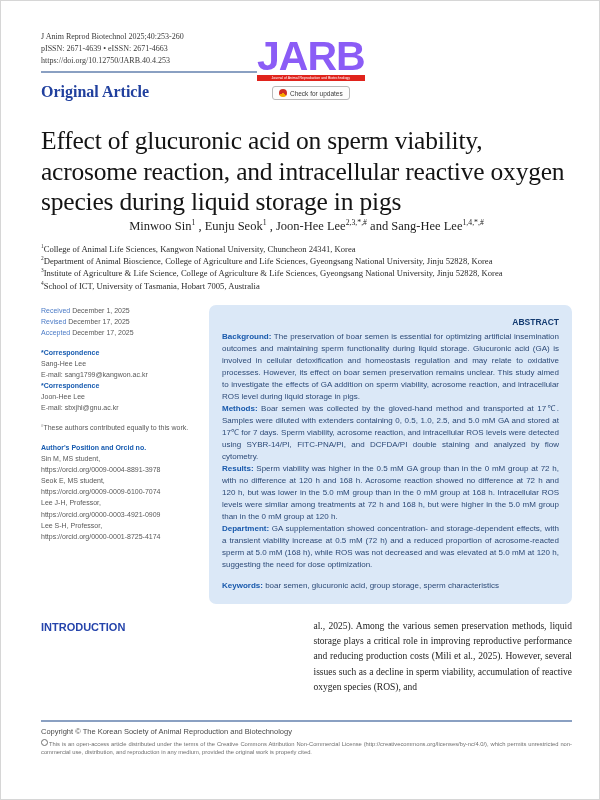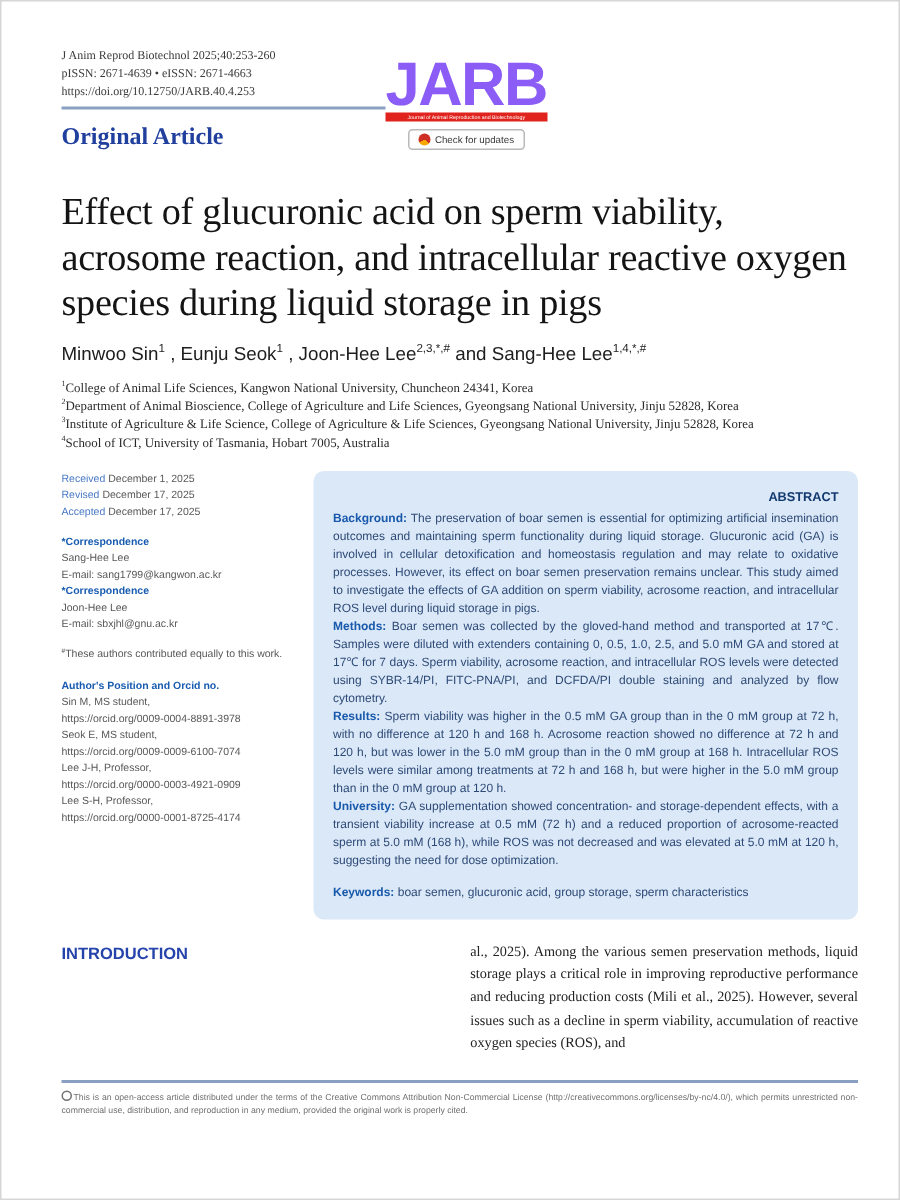--- a/index.html
+++ b/index.html
@@ -17,21 +17,21 @@
   .article-type{font-family:"Liberation Serif",serif;font-weight:bold;font-size:16px;color:#21409e;}
   .logo-box{text-align:center;margin-top:8px;margin-right:2px;}
   .logo-jarb{font-weight:bold;font-size:41px;line-height:0.85;color:#8b5cf6;letter-spacing:-1px;}
   .logo-banner{background:#e0231c;color:#ffffff;font-size:3.5px;line-height:1.3;padding:1px 2px;margin-top:1px;white-space:nowrap;}
   .check-badge{margin-top:5px;display:inline-flex;align-items:center;gap:3px;border:1px solid #b9b9b9;border-radius:3px;background:#fdfdfd;padding:2px 6px;font-size:6.5px;color:#3c3c3c;cursor:pointer;}
   .crossmark{width:8px;height:8px;border-radius:50%;flex:none;
     background:conic-gradient(from 130deg,#f6a800 0 110deg,#cf2e24 110deg 360deg);}
 
   
   .paper-title{margin-top:22px;font-family:"Liberation Serif",serif;font-size:25.5px;line-height:1.2;color:#141414;max-width:536px;letter-spacing:-0.2px;}
-  .authors{margin-top:10px;font-family:Liberation Sans, sans-serif;font-size:12.5px;color:#1d1d1d;}
+  .authors{margin-top:0;font-family:Liberation Serif, serif;font-size:12.5px;color:#1d1d1d;text-align:center;}
   .authors sup,.affils sup,.equal-note sup{font-size:0.62em;}
   .affils{margin-top:9px;font-family:"Liberation Serif",serif;font-size:8.6px;line-height:1.42;color:#2a2a2a;}
 
   
   .main{display:flex;gap:10px;margin-top:13px;align-items:flex-start;}
   .sidebar{width:158px;flex:none;font-size:7px;line-height:1.58;color:#585858;}
   .side-label{color:#4a7ac6;}
   .side-head{color:#175bb0;font-weight:bold;}
   .side-gap{height:9px;}
 
@@ -160,36 +160,37 @@
     <div class="abstract">
       <div class="abs-title">ABSTRACT</div>
       <div>
 
           <div><span class="abs-label">Background:</span> <span>The preservation of boar semen is essential for optimizing artificial insemination outcomes and maintaining sperm functionality during liquid storage. Glucuronic acid (GA) is involved in cellular detoxification and homeostasis regulation and may relate to oxidative processes. However, its effect on boar semen preservation remains unclear. This study aimed to investigate the effects of GA addition on sperm viability, acrosome reaction, and intracellular ROS level during liquid storage in pigs.</span></div>
 
           <div><span class="abs-label">Methods:</span> <span>Boar semen was collected by the gloved-hand method and transported at 17℃. Samples were diluted with extenders containing 0, 0.5, 1.0, 2.5, and 5.0 mM GA and stored at 17℃ for 7 days. Sperm viability, acrosome reaction, and intracellular ROS levels were detected using SYBR-14/PI, FITC-PNA/PI, and DCFDA/PI double staining and analyzed by flow cytometry.</span></div>
 
           <div><span class="abs-label">Results:</span> <span>Sperm viability was higher in the 0.5 mM GA group than in the 0 mM group at 72 h, with no difference at 120 h and 168 h. Acrosome reaction showed no difference at 72 h and 120 h, but was lower in the 5.0 mM group than in the 0 mM group at 168 h. Intracellular ROS levels were similar among treatments at 72 h and 168 h, but were higher in the 5.0 mM group than in the 0 mM group at 120 h.</span></div>
 
-          <div><span class="abs-label">University:</span> <span>GA supplementation showed concentration- and storage-dependent effects, with a transient viability increase at 0.5 mM (72 h) and a reduced proportion of acrosome-reacted sperm at 5.0 mM (168 h), while ROS was not decreased and was elevated at 5.0 mM at 120 h, suggesting the need for dose optimization.</span></div>
+          <div><span class="abs-label">Department:</span> <span>GA supplementation showed concentration- and storage-dependent effects, with a transient viability increase at 0.5 mM (72 h) and a reduced proportion of acrosome-reacted sperm at 5.0 mM (168 h), while ROS was not decreased and was elevated at 5.0 mM at 120 h, suggesting the need for dose optimization.</span></div>
         </div>
       <div class="abs-keywords">
         <span class="abs-label">Keywords:</span>
         <span>boar semen, glucuronic acid, group storage, sperm characteristics</span>
       </div>
     </div>
   </div>
 
   <div class="intro">
     <div class="col">
       <div class="intro-head">INTRODUCTION</div>
     </div>
     <div class="col">
       <div>al., 2025). Among the various semen preservation methods, liquid storage plays a critical role in improving reproductive performance and reducing production costs (Mili et al., 2025). However, several issues such as a decline in sperm viability, accumulation of reactive oxygen species (ROS), and</div>
     </div>
   </div>
 
   <div class="footer">
     <div class="foot-rule"></div>
+    <div class="copyright">Copyright © The Korean Society of Animal Reproduction and Biotechnology</div>
     <div class="license"><span class="oa-icon"></span><span>This is an open-access article distributed under the terms of the Creative Commons Attribution Non-Commercial License (http://creativecommons.org/licenses/by-nc/4.0/), which permits unrestricted non-commercial use, distribution, and reproduction in any medium, provided the original work is properly cited.</span></div>
   </div>
 
 </div>
 
 </body></html>

